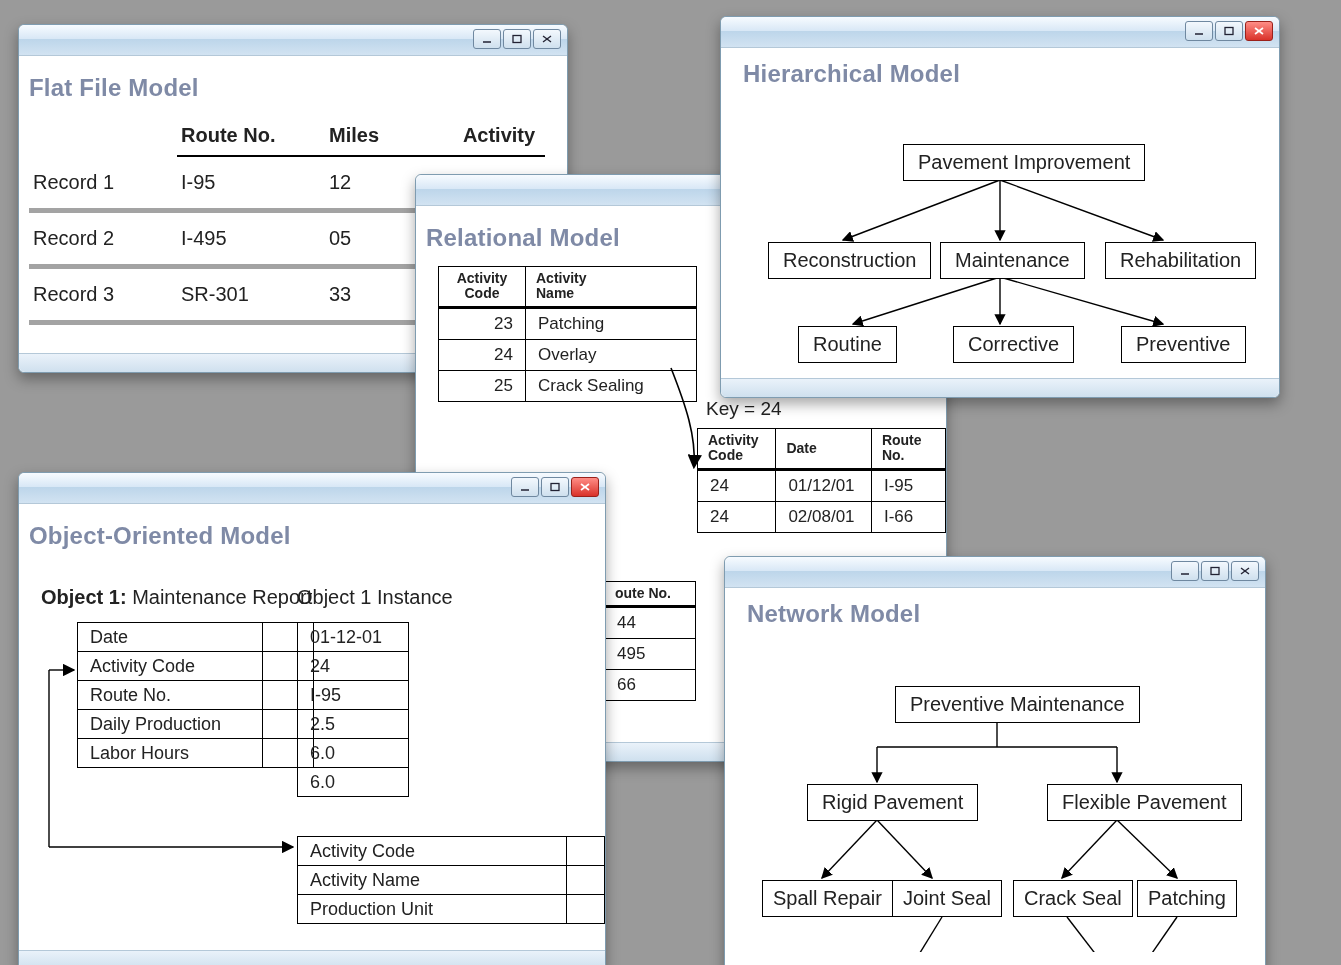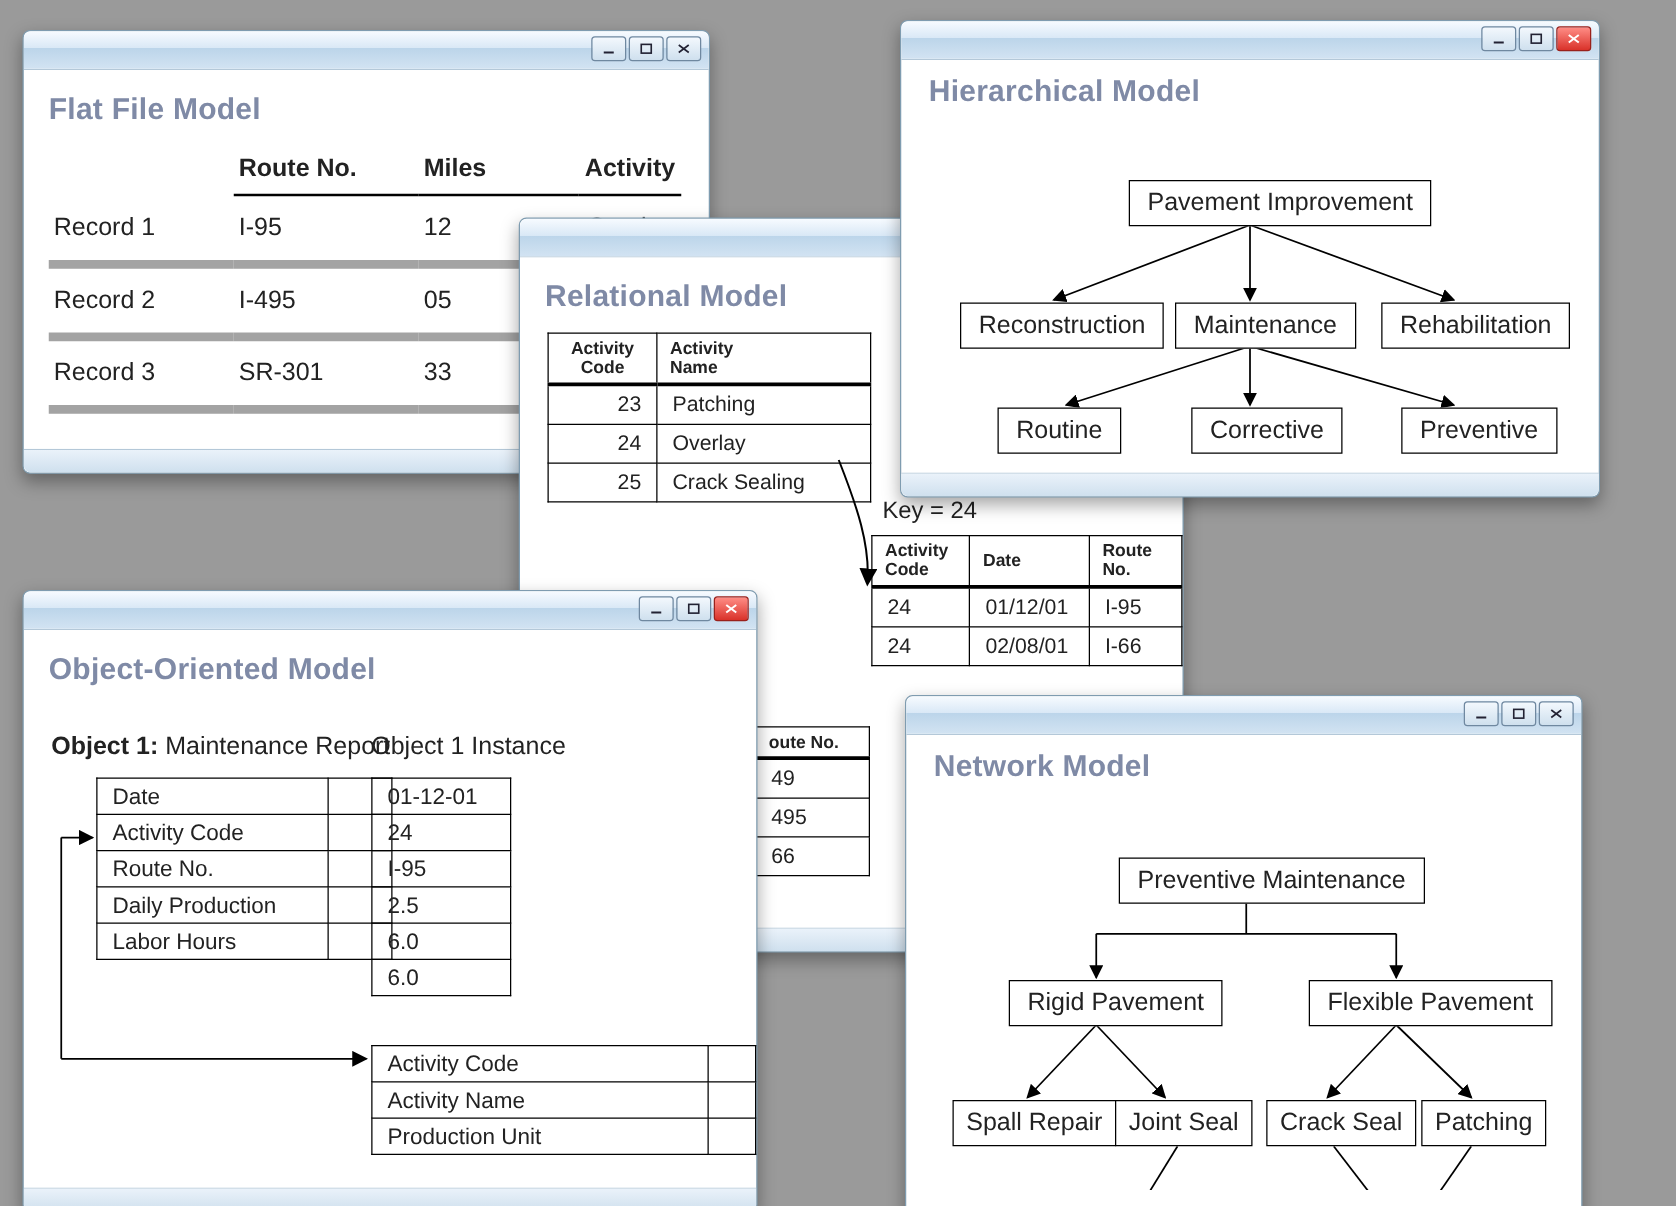--- a/index.html
+++ b/index.html
@@ -2,29 +2,29 @@
 <html><head>
 <meta charset="utf-8">
 <style>
   html,body{margin:0;padding:0;width:1341px;height:965px;background:#9a9a9a;font-family:"Segoe UI","Helvetica Neue",Arial,sans-serif;font-stretch:condensed;overflow:hidden;color:#222}
   .win{position:absolute;background:#fff;border:1px solid #7f9cb0;border-radius:6px;box-shadow:0 6px 14px rgba(0,0,0,.35)}
   .titlebar{height:30px;background:linear-gradient(to bottom,#f7fbff 0%,#d9e8f6 45%,#bcd5ea 46%,#d2e3f2 100%);border-bottom:1px solid #b4c8d8;border-radius:6px 6px 0 0;position:relative}
   .ctrls{position:absolute;top:4px;right:6px;display:flex;gap:2px}
   .ctrl{width:26px;height:18px;border:1px solid #6f88a0;border-radius:3px;background:linear-gradient(to bottom,#f3f8fd,#cfe0ee);display:flex;align-items:center;justify-content:center}
   .ctrl svg{display:block}
   .ctrl.close{background:linear-gradient(to bottom,#ff8d86,#d9322a);border-color:#9a211b}
-  .body{padding:18px 22px 28px 20px;position:relative}
+  .body{padding:18px 22px 28px 10px;position:relative}
   .body.wide{padding:12px 22px 28px 22px}
   .wtitle{font-size:24px;font-weight:600;color:#7f8aa6;margin:0 0 14px 0;letter-spacing:.2px}
   .bottombar{height:18px;background:linear-gradient(to bottom,#eaf2fa,#cfe0ee);border-top:1px solid #b4c8d8;border-radius:0 0 6px 6px}
 
   
   .fft{width:100%;border-collapse:collapse;font-size:20px}
   .fft th{font-weight:600;text-align:left;padding:8px 4px;border-bottom:2px solid #000}
-  .fft td{padding:14px 4px;border-bottom:7px solid #a3a3a3;font-weight:300}
+  .fft td{padding:14px 4px;border-bottom:5px solid #a3a3a3;font-weight:300}
 
   
   .dtbl{border:1px solid #000;border-collapse:collapse;font-size:17px}
   .dtbl th{border:1px solid #000;border-bottom:3px solid #000;padding:4px 10px;text-align:left;font-weight:600;font-size:14px;line-height:1.1}
   .dtbl td{border:1px solid #000;padding:5px 12px;font-weight:300}
   .dtbl td.c{ text-align:right }
 
   
   .tree{position:relative}
   .node{position:absolute;border:1px solid #000;background:#fff;padding:6px 14px;font-size:20px;font-weight:300;text-align:center;white-space:nowrap}
@@ -173,21 +173,21 @@
           </tr>
     </tbody>
       </table>
 
     <table class="dtbl" style="position:absolute;left:188px;top:375px">
       <tbody>
           <tr>
             <th style="width:70px"><span>oute No.</span></th>
           </tr>
       <tr>
-            <td>49</td>
+            <td>44</td>
           </tr>
       <tr>
             <td>495</td>
           </tr>
       <tr>
             <td>66</td>
           </tr>
     </tbody>
       </table>
   </div>

